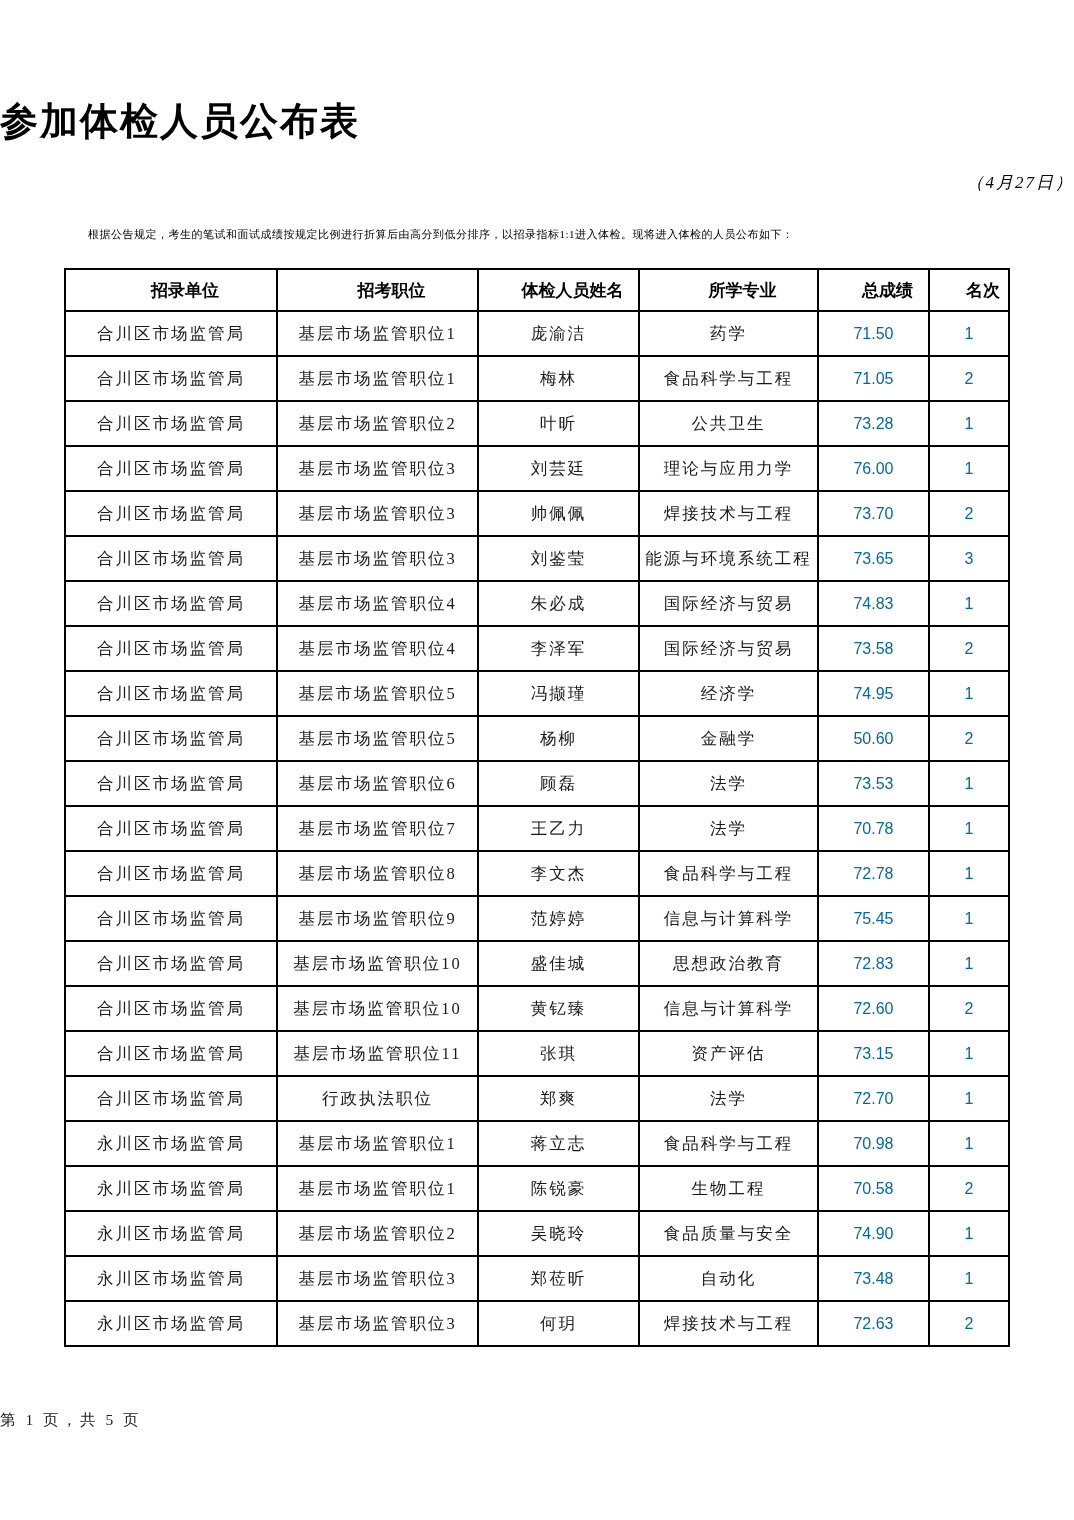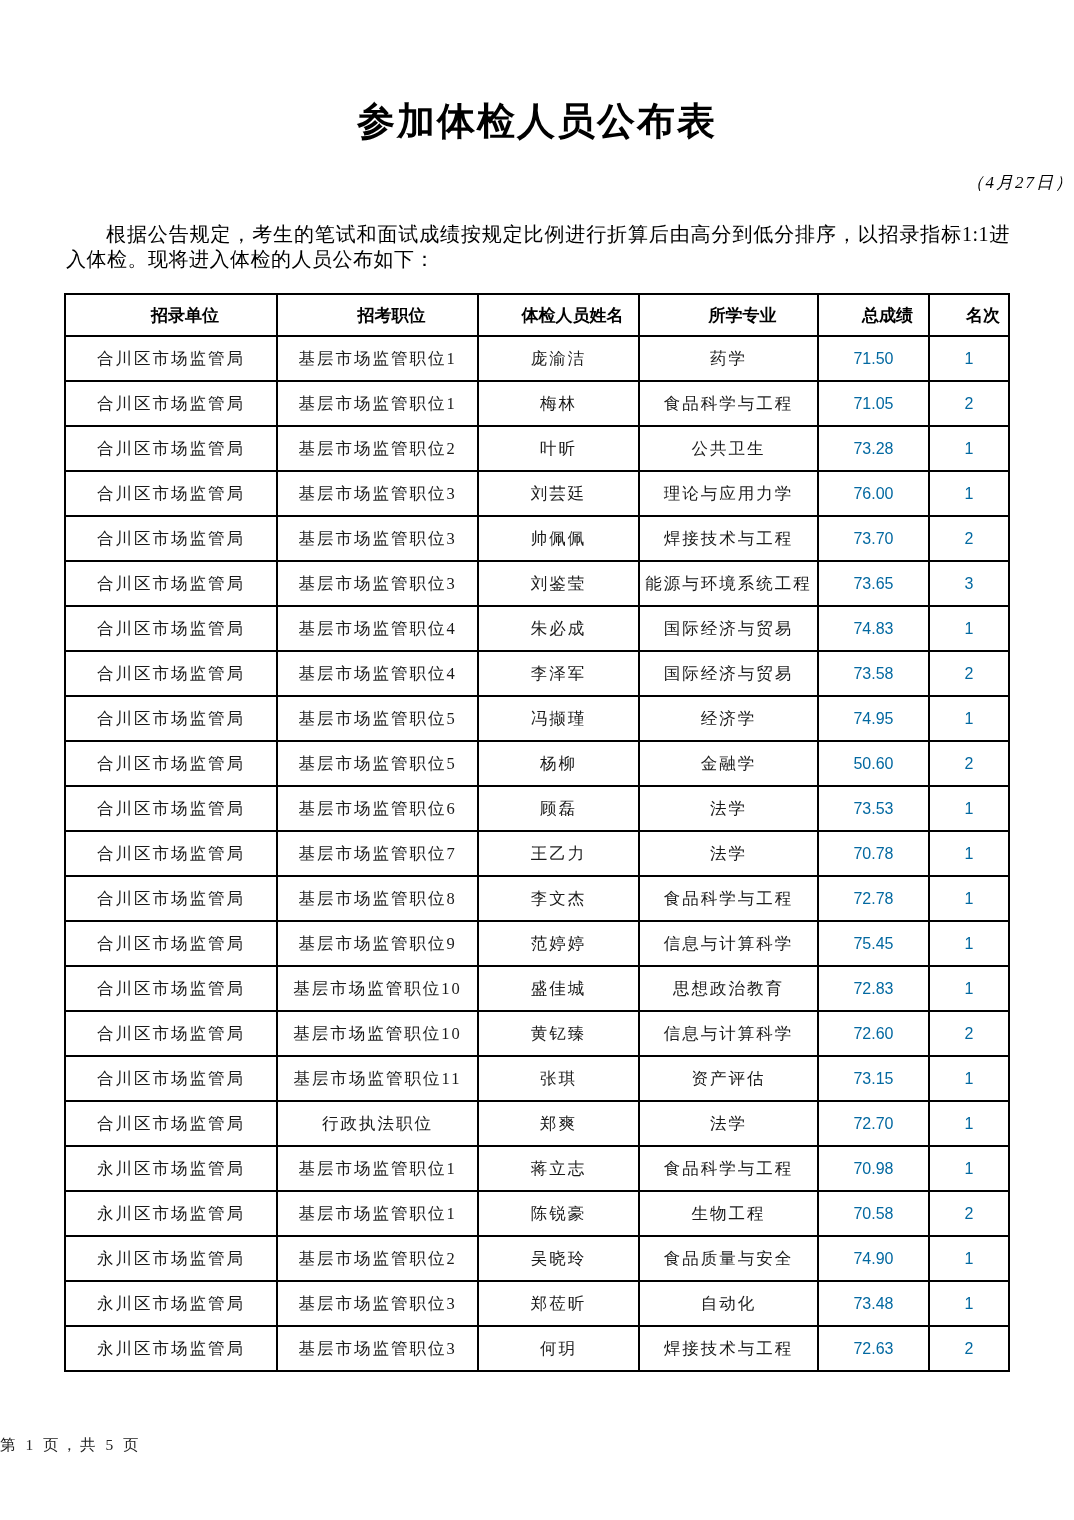--- a/index.html
+++ b/index.html
@@ -12,36 +12,36 @@
   .page {
     position: relative;
     width: 1074px;
     height: 1520px;
     margin: 0 auto;
     background: #ffffff;
     overflow: hidden;
   }
   .doc-title {
     margin-top: 96px;
-    text-align: center;
+    text-align: left;
     font-size: 38px;
     font-weight: 700;
     letter-spacing: 2px;
     font-family: "Liberation Serif", serif;
   }
   .doc-date {
     margin-top: 24px;
     text-align: right;
     font-size: 17px;
     letter-spacing: 2px;
     font-style: italic;
   }
   .doc-intro {
     margin: 28px 64px 0 66px;
-    font-size: 20px;
+    font-size: 11px;
     line-height: 25px;
     text-indent: 2em;
     letter-spacing: 0.5px;
     text-align: justify;
   }
   table.roster {
     width: 944px;
     margin: 21px auto 0 auto;
     border-collapse: collapse;
     table-layout: fixed;

